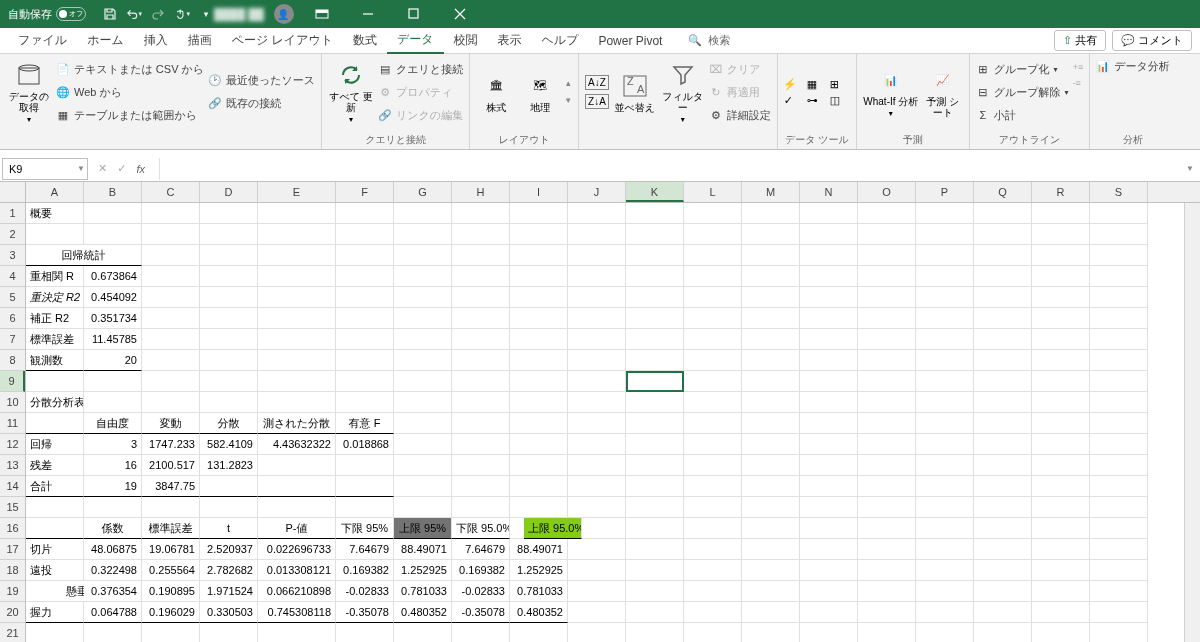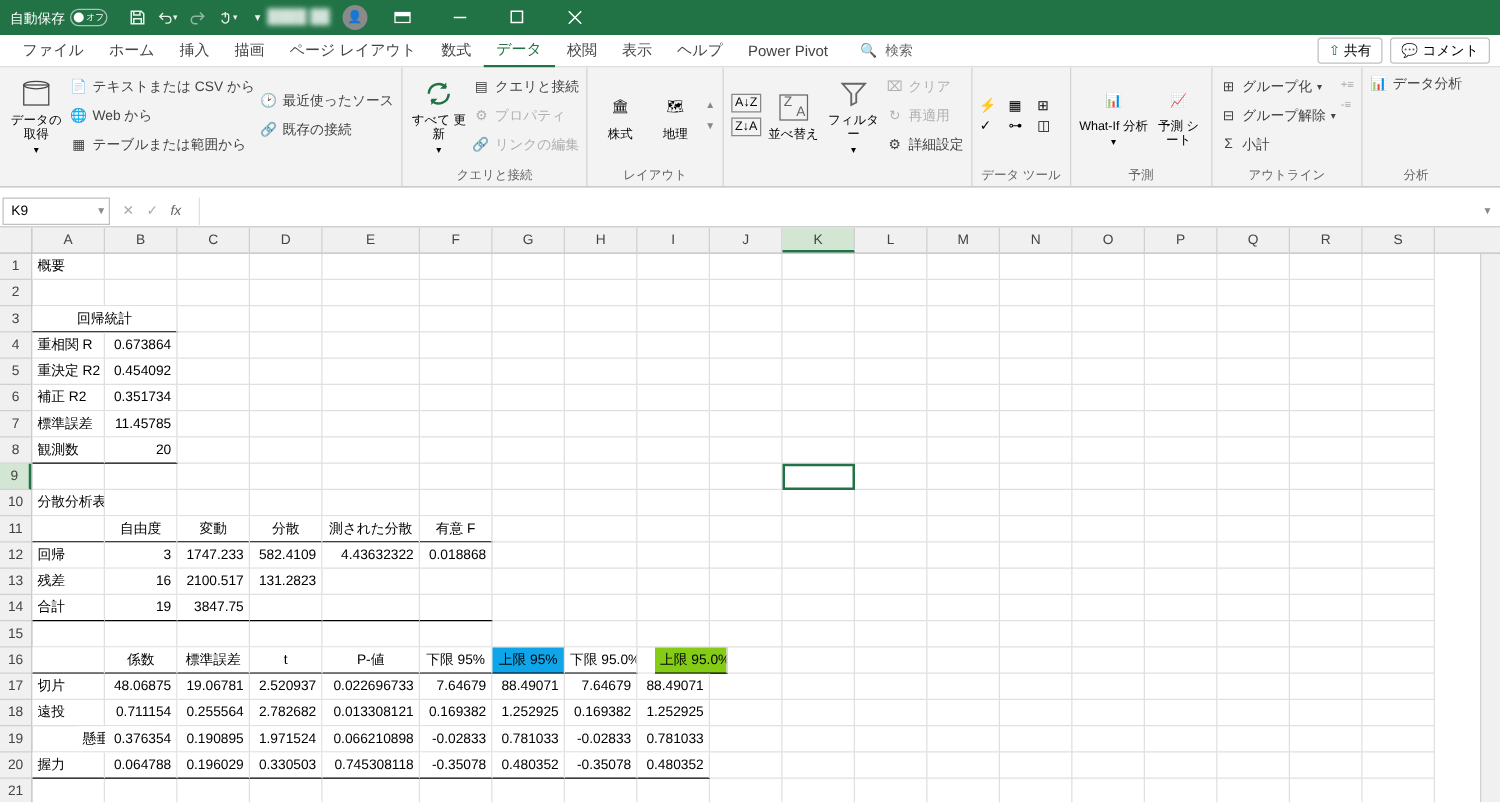--- a/index.html
+++ b/index.html
@@ -805,21 +805,21 @@
       <div class="cell" style="left: 774px; top: 420px; width: 58px;"></div>
       <div class="cell" style="left: 832px; top: 420px; width: 58px;"></div>
       <div class="cell" style="left: 890px; top: 420px; width: 58px;"></div>
       <div class="cell" style="left: 948px; top: 420px; width: 58px;"></div>
       <div class="cell" style="left: 1006px; top: 420px; width: 58px;"></div>
       <div class="cell" style="left: 1064px; top: 420px; width: 58px;"></div>
       <div class="cell " style="left: 0px; top: 0px; width: 58px; background: rgb(255, 255, 255);">概要</div>
       <div class="cell c hb" style="left: 0px; top: 42px; width: 116px; background: rgb(255, 255, 255);">回帰統計</div>
       <div class="cell " style="left: 0px; top: 63px; width: 58px; background: rgb(255, 255, 255);">重相関 R</div>
       <div class="cell r" style="left: 58px; top: 63px; width: 58px; background: rgb(255, 255, 255);">0.673864</div>
-      <div class="cell " style="left: 0px; top: 84px; width: 58px; background: rgb(255, 255, 255);">重決定 R2</div>
+      <div class="cell " style="left: 0px; top: 84px; width: 58px; background: rgb(255, 255, 255); font-style: italic;">重決定 R2</div>
       <div class="cell r" style="left: 58px; top: 84px; width: 58px; background: rgb(255, 255, 255);">0.454092</div>
       <div class="cell " style="left: 0px; top: 105px; width: 58px; background: rgb(255, 255, 255);">補正 R2</div>
       <div class="cell r" style="left: 58px; top: 105px; width: 58px; background: rgb(255, 255, 255);">0.351734</div>
       <div class="cell " style="left: 0px; top: 126px; width: 58px; background: rgb(255, 255, 255);">標準誤差</div>
       <div class="cell r" style="left: 58px; top: 126px; width: 58px; background: rgb(255, 255, 255);">11.45785</div>
       <div class="cell hb" style="left: 0px; top: 147px; width: 58px; background: rgb(255, 255, 255);">観測数</div>
       <div class="cell r hb" style="left: 58px; top: 147px; width: 58px; background: rgb(255, 255, 255);">20</div>
       <div class="cell " style="left: 0px; top: 189px; width: 58px; background: rgb(255, 255, 255);">分散分析表</div>
       <div class="cell hb" style="left: 0px; top: 210px; width: 58px; background: rgb(255, 255, 255);"></div>
       <div class="cell c hb" style="left: 58px; top: 210px; width: 58px; background: rgb(255, 255, 255);">自由度</div>
@@ -842,34 +842,34 @@
       <div class="cell r hb" style="left: 116px; top: 273px; width: 58px; background: rgb(255, 255, 255);">3847.75</div>
       <div class="cell hb" style="left: 174px; top: 273px; width: 58px; background: rgb(255, 255, 255);"></div>
       <div class="cell hb" style="left: 232px; top: 273px; width: 78px; background: rgb(255, 255, 255);"></div>
       <div class="cell hb" style="left: 310px; top: 273px; width: 58px; background: rgb(255, 255, 255);"></div>
       <div class="cell hb" style="left: 0px; top: 315px; width: 58px; background: rgb(255, 255, 255);"></div>
       <div class="cell c hb" style="left: 58px; top: 315px; width: 58px; background: rgb(255, 255, 255);">係数</div>
       <div class="cell c hb" style="left: 116px; top: 315px; width: 58px; background: rgb(255, 255, 255);">標準誤差</div>
       <div class="cell c hb" style="left: 174px; top: 315px; width: 58px; background: rgb(255, 255, 255);">t</div>
       <div class="cell c hb" style="left: 232px; top: 315px; width: 78px; background: rgb(255, 255, 255);">P-値</div>
       <div class="cell c hb" style="left: 310px; top: 315px; width: 58px; background: rgb(255, 255, 255);">下限 95%</div>
-      <div class="cell c hb" style="left: 368px; top: 315px; width: 58px; background: #0ea5e9;">上限 95%</div>
+      <div class="cell c hb" style="left: 368px; top: 315px; width: 58px; background: #737373;">上限 95%</div>
       <div class="cell c hb" style="left: 426px; top: 315px; width: 58px; background: rgb(255, 255, 255);">下限 95.0%</div>
       <div class="cell c hb" style="left: 498px; top: 315px; width: 58px; background: #84cc16;">上限 95.0%</div>
       <div class="cell " style="left: 0px; top: 336px; width: 58px; background: rgb(255, 255, 255);">切片</div>
       <div class="cell r" style="left: 58px; top: 336px; width: 58px; background: rgb(255, 255, 255);">48.06875</div>
       <div class="cell r" style="left: 116px; top: 336px; width: 58px; background: rgb(255, 255, 255);">19.06781</div>
       <div class="cell r" style="left: 174px; top: 336px; width: 58px; background: rgb(255, 255, 255);">2.520937</div>
       <div class="cell r" style="left: 232px; top: 336px; width: 78px; background: rgb(255, 255, 255);">0.022696733</div>
       <div class="cell r" style="left: 310px; top: 336px; width: 58px; background: rgb(255, 255, 255);">7.64679</div>
       <div class="cell r" style="left: 368px; top: 336px; width: 58px; background: rgb(255, 255, 255);">88.49071</div>
       <div class="cell r" style="left: 426px; top: 336px; width: 58px; background: rgb(255, 255, 255);">7.64679</div>
       <div class="cell r" style="left: 484px; top: 336px; width: 58px; background: rgb(255, 255, 255);">88.49071</div>
       <div class="cell " style="left: 0px; top: 357px; width: 58px; background: rgb(255, 255, 255);">遠投</div>
-      <div class="cell r" style="left: 58px; top: 357px; width: 58px; background: rgb(255, 255, 255);">0.711154</div>
+      <div class="cell r" style="left: 58px; top: 357px; width: 58px; background: rgb(255, 255, 255);">0.322498</div>
       <div class="cell r" style="left: 116px; top: 357px; width: 58px; background: rgb(255, 255, 255);">0.255564</div>
       <div class="cell r" style="left: 174px; top: 357px; width: 58px; background: rgb(255, 255, 255);">2.782682</div>
       <div class="cell r" style="left: 232px; top: 357px; width: 78px; background: rgb(255, 255, 255);">0.013308121</div>
       <div class="cell r" style="left: 310px; top: 357px; width: 58px; background: rgb(255, 255, 255);">0.169382</div>
       <div class="cell r" style="left: 368px; top: 357px; width: 58px; background: rgb(255, 255, 255);">1.252925</div>
       <div class="cell r" style="left: 426px; top: 357px; width: 58px; background: rgb(255, 255, 255);">0.169382</div>
       <div class="cell r" style="left: 484px; top: 357px; width: 58px; background: rgb(255, 255, 255);">1.252925</div>
       <div class="cell " style="left: 0px; top: 378px; width: 58px; background: rgb(255, 255, 255); margin-left: 36px;">懸垂</div>
       <div class="cell r" style="left: 58px; top: 378px; width: 58px; background: rgb(255, 255, 255);">0.376354</div>
       <div class="cell r" style="left: 116px; top: 378px; width: 58px; background: rgb(255, 255, 255);">0.190895</div>

